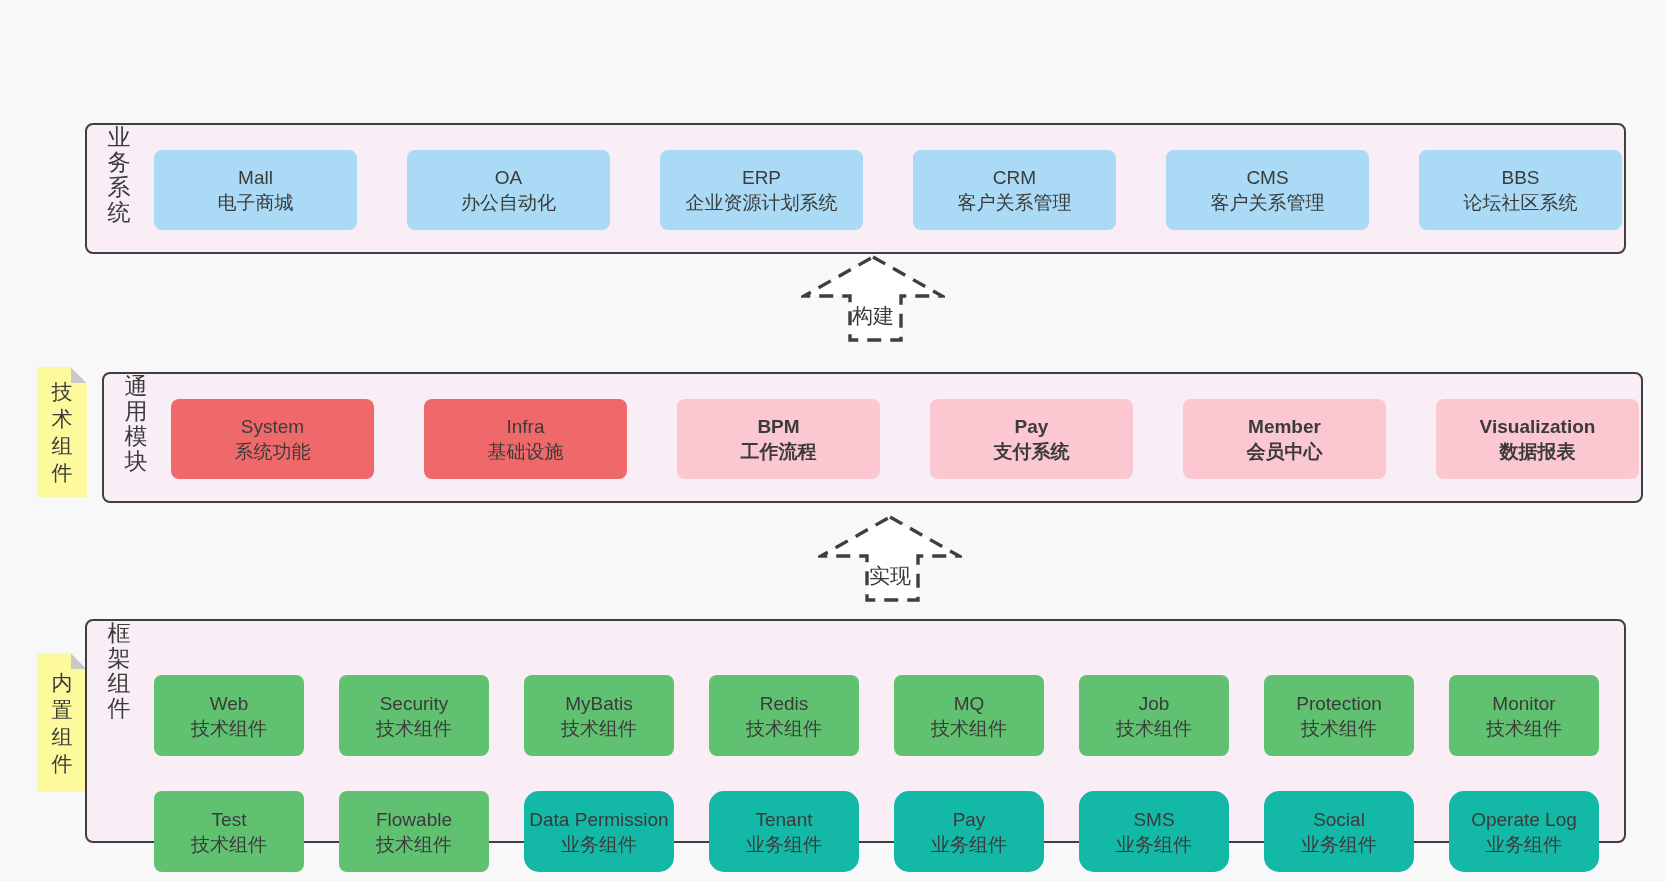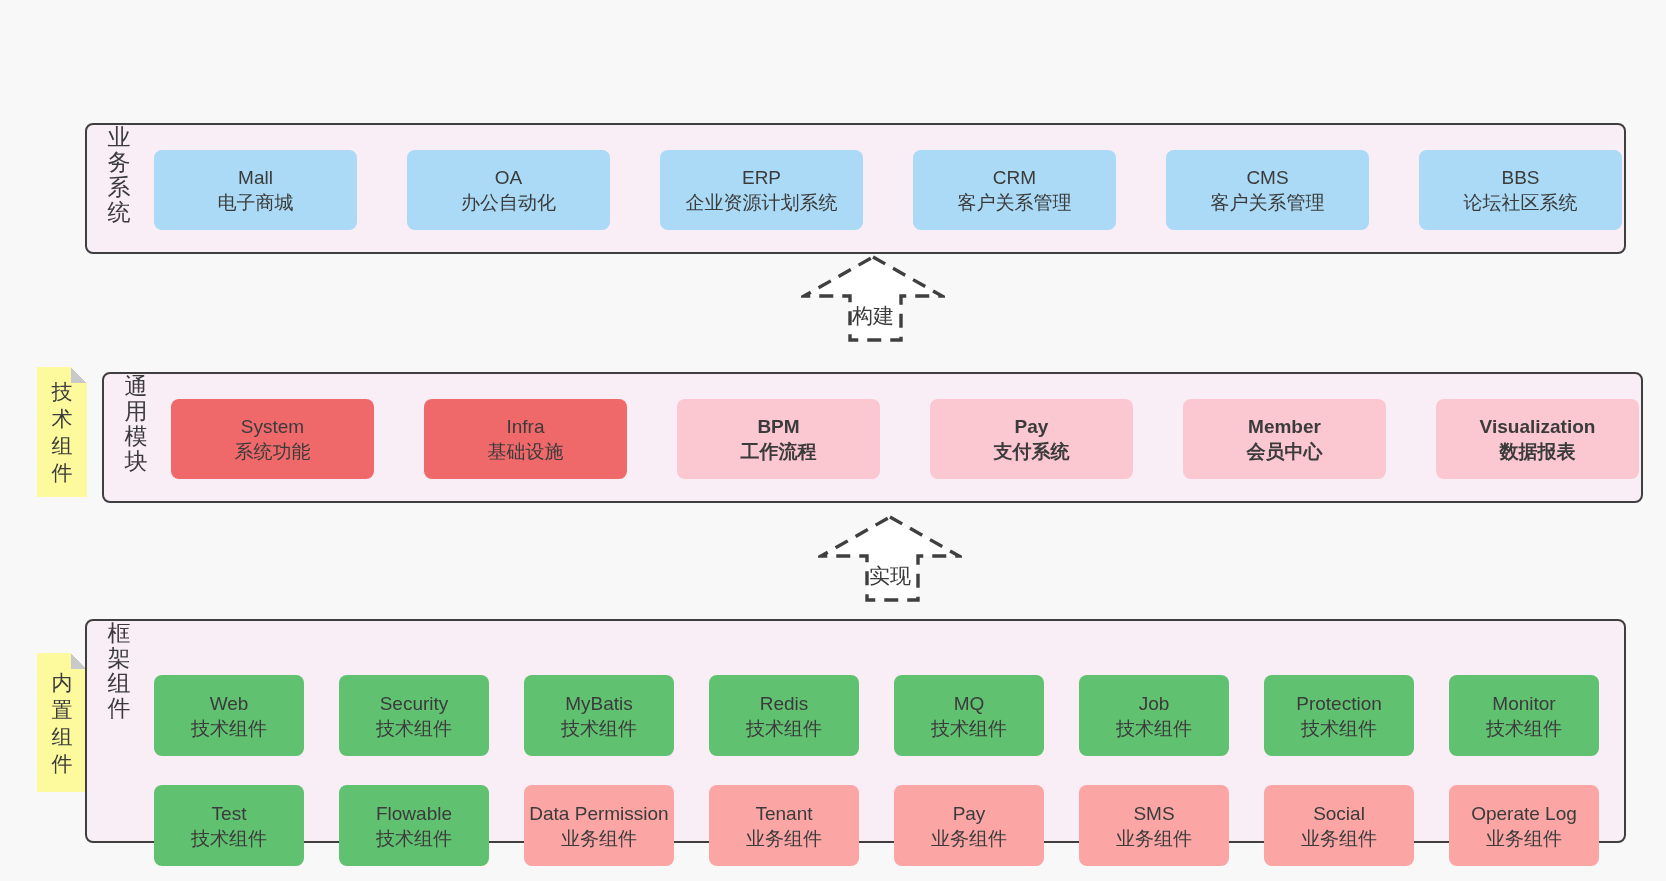--- a/index.html
+++ b/index.html
@@ -51,40 +51,40 @@
 
   .boxrow {
     position: absolute;
     left: 67px;
     display: flex;
   }
   .sec1 .boxrow, .sec2 .boxrow { top: 25px; gap: 50px; }
   .sec1 .boxrow .box, .sec2 .boxrow .box { width: 203px; height: 80px; }
   .sec3 .boxrow { gap: 35px; }
   .sec3 .rowA { top: 18px; }
-  .sec3 .rowB { top: 128px; }
+  .sec3 .rowB { top: 134px; }
   .sec3 .boxrow .box { width: 150px; height: 81px; margin-top: 36px; }
 
   .box {
     border-radius: 8px;
     display: flex;
     flex-direction: column;
     align-items: center;
     justify-content: center;
     text-align: center;
     font-size: 19px;
     line-height: 25px;
     box-sizing: border-box;
     padding: 2px 4px;
   }
   .box.blue        { background: #aadaf5; }
   .box.red         { background: #f0696a; }
   .box.pink        { background: #fbc7d1; font-weight: bold; }
   .box.green       { background: #60c170; }
-  .box.green-light { background: #fca5a5; }
+  .box.green-light { background: #14b8a6; border-radius: 15px; }
 
   
   .sticky {
     position: absolute;
     left: 37px;
     width: 50px;
     background: #fcfa9d;
     z-index: 0;
     display: flex;
     align-items: center;

